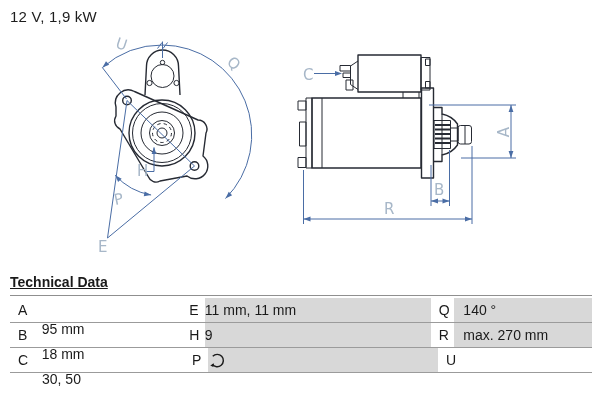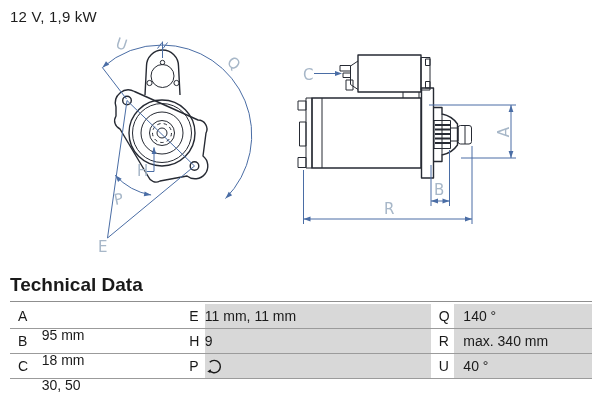--- a/index.html
+++ b/index.html
@@ -8,21 +8,21 @@
     font-family:"Liberation Sans", sans-serif; overflow:hidden;
   }
   #spec-header {
     position:absolute; left:10px; top:8px;
     font-size:15px; color:#1d1d1d; letter-spacing:0.2px;
   }
   #drawing-svg { position:absolute; left:0; top:0; }
 
   
   #tdata { position:absolute; left:10px; top:274px; width:582px; color:#1a1a1a; }
-  #tdata-title { font-weight:bold; font-size:19px; padding-bottom:5px; border-bottom:1px solid #8f8f8f; }
+  #tdata-title { font-weight:bold; font-size:14px; padding-bottom:5px; border-bottom:1px solid #8f8f8f;text-decoration:underline; }
   #tdata-rows { margin-top:2px; }
   .trow { display:flex; height:24px; align-items:stretch; border-bottom:1px solid #9b9b9b; font-size:14px; }
   .trow > div { display:flex; align-items:center; box-sizing:border-box; }
   .kc { background:#ffffff; padding-left:8px; }
   .vc { background:#d8d8d8; padding-left:9px; }
   .k1 { width:23px; } .v1 { width:149px;margin-top:31px; }
   .k2 { width:26px; padding-left:10px; } .v2 { width:230px; padding-left:0; }
   .k3 { width:24px; } .v3 { width:140px; }
 
   
@@ -164,32 +164,31 @@
         <div class="kc k3">Q</div>
         <div class="vc v3">140 °</div>
       </div>
 
       <div class="trow">
         <div class="kc k1">B</div>
         <div class="vc v1">18 mm</div>
         <div class="kc k2">H</div>
         <div class="vc v2">9</div>
         <div class="kc k3">R</div>
-        <div class="vc v3">max. 340 mm</div>
+        <div class="vc v3">max. 270 mm</div>
       </div>
 
       <div class="trow">
         <div class="kc k1">C</div>
         <div class="vc v1">30, 50</div>
         <div class="kc k2">P</div>
         <div class="vc v2">
           <svg width="19" height="19" viewBox="0 0 20 20">
             <path d="M 5,5.5 A 6.5,6.5 0 1 1 4.5,14" fill="none" stroke="#1a1a1a" stroke-width="1.5"></path>
             <polygon points="2.4,15.2 6.4,12.8 5.6,16.9" fill="#1a1a1a"></polygon>
           </svg>
         </div>
         <div class="kc k3">U</div>
-        <div class="vc v3">40 °</div>
       </div>
 
     </div>
   </div>
 </div>
 
 </body></html>

